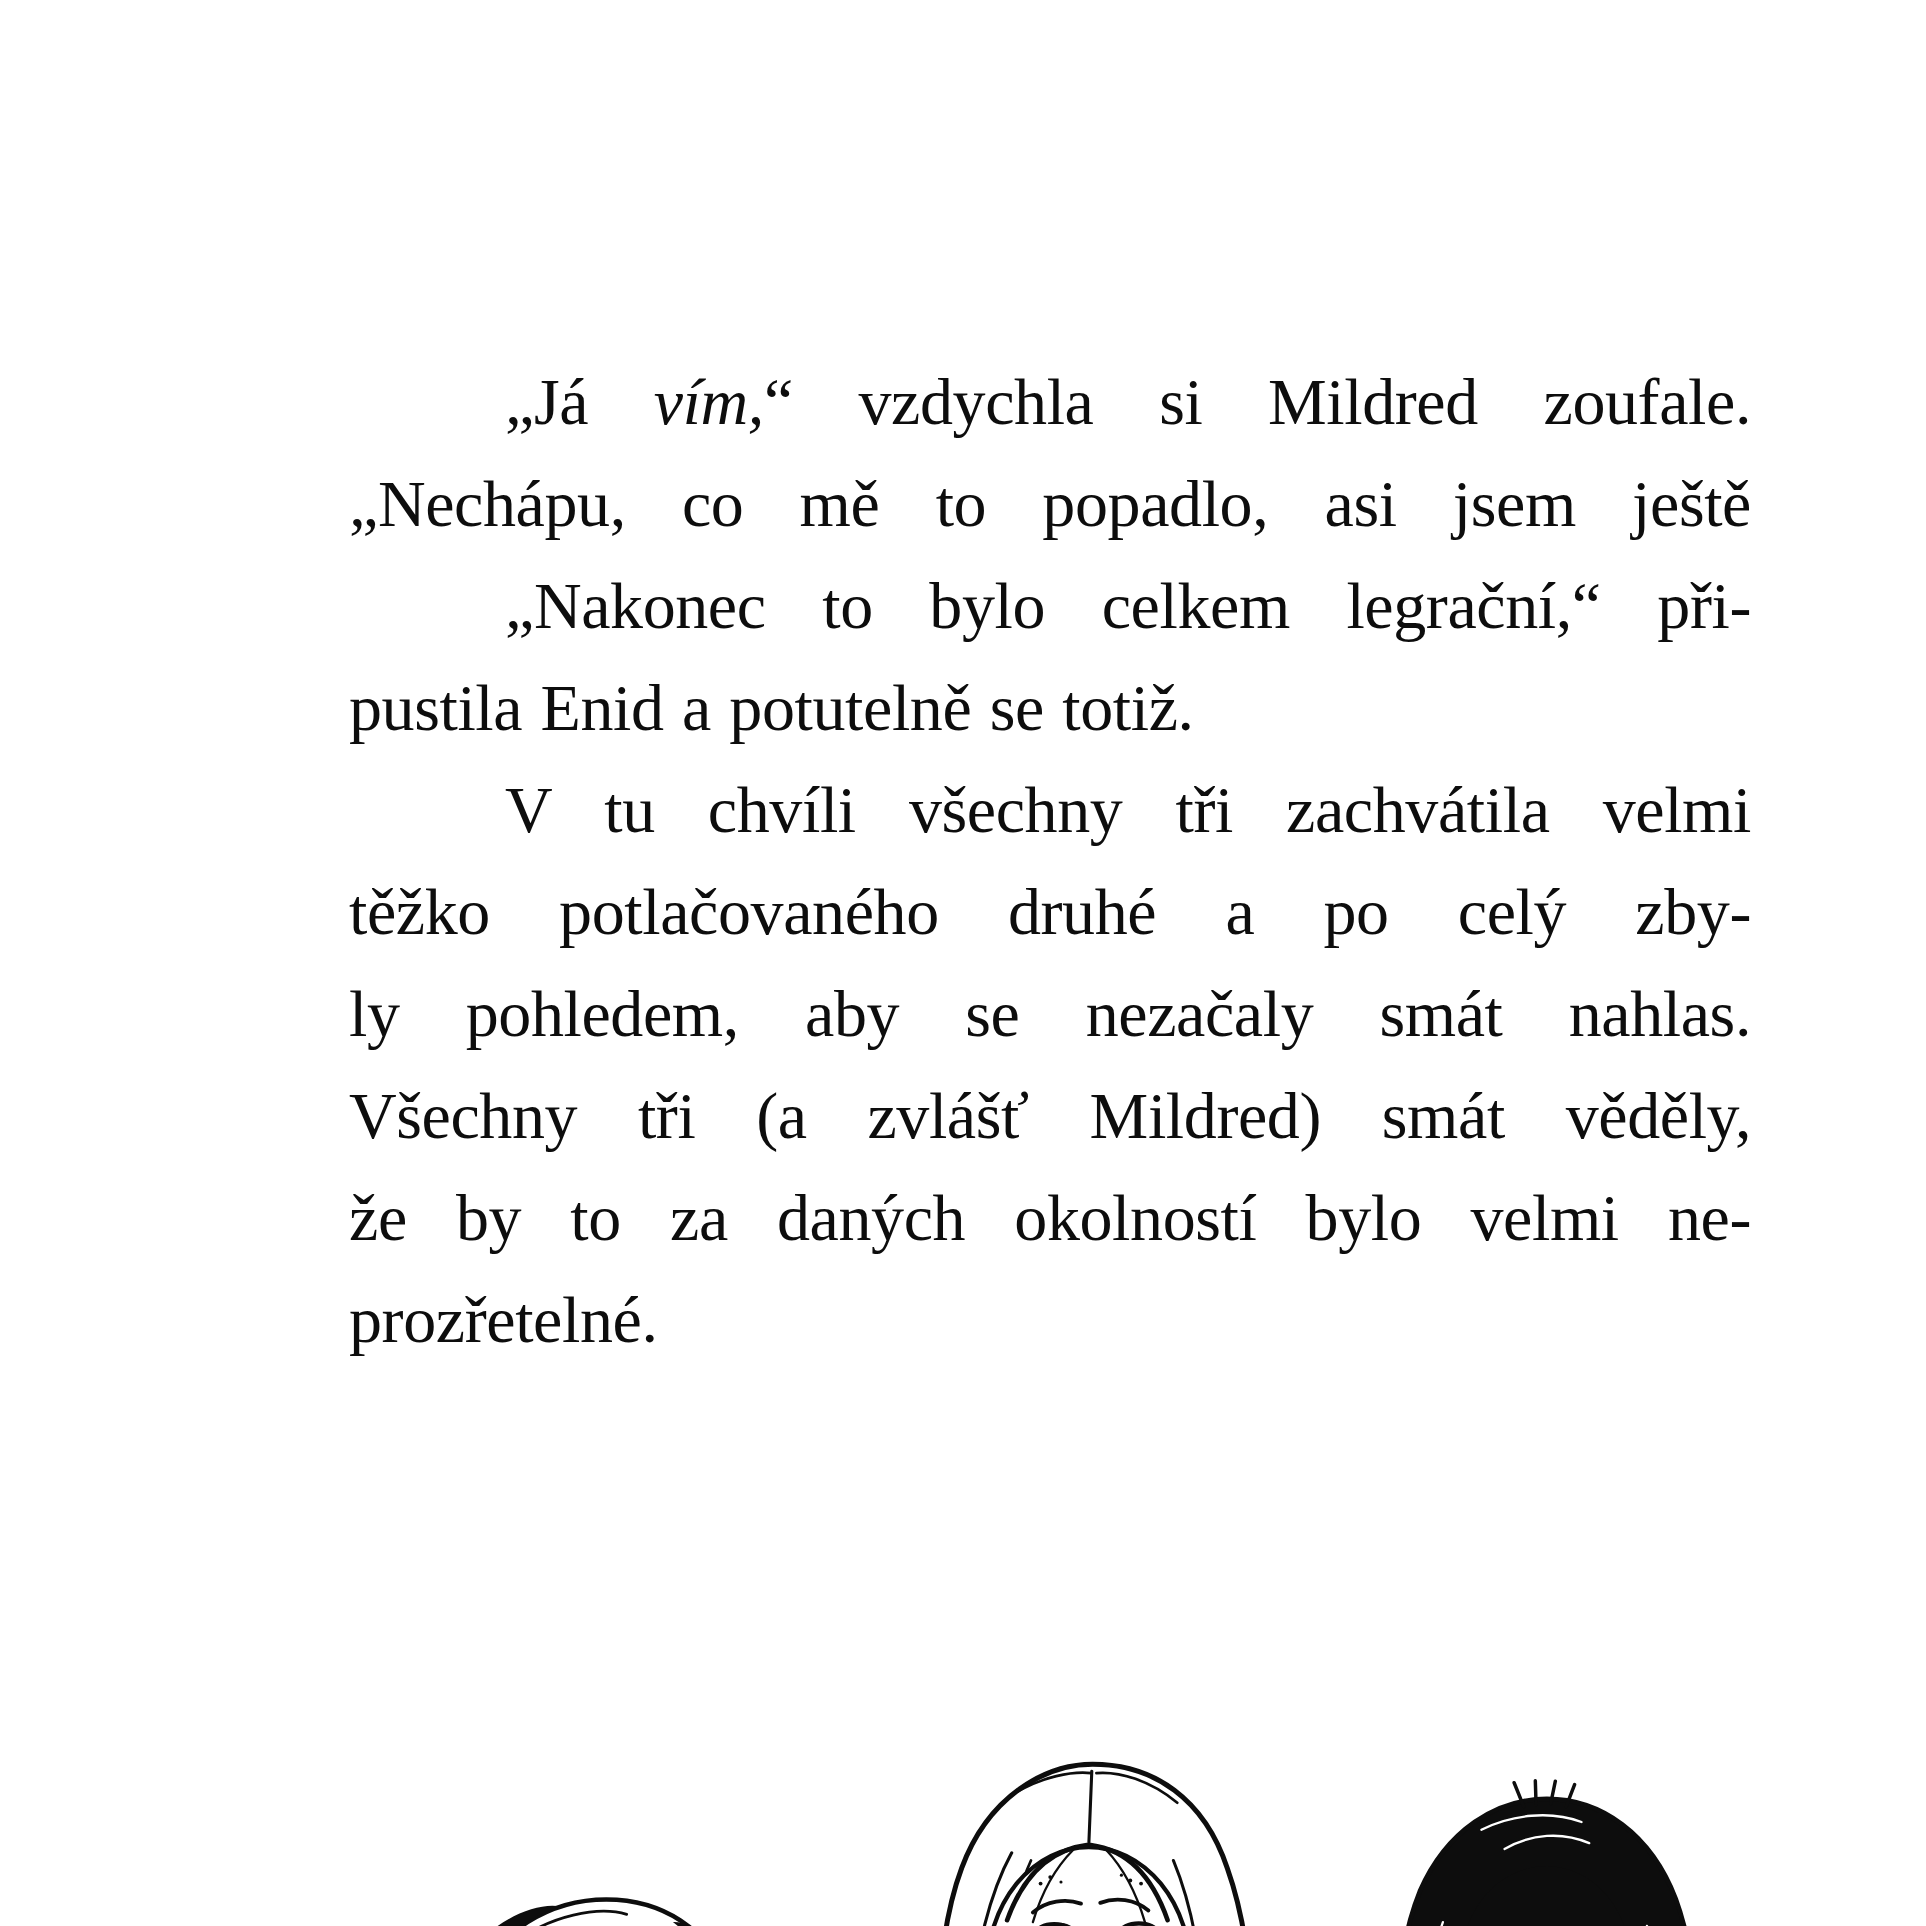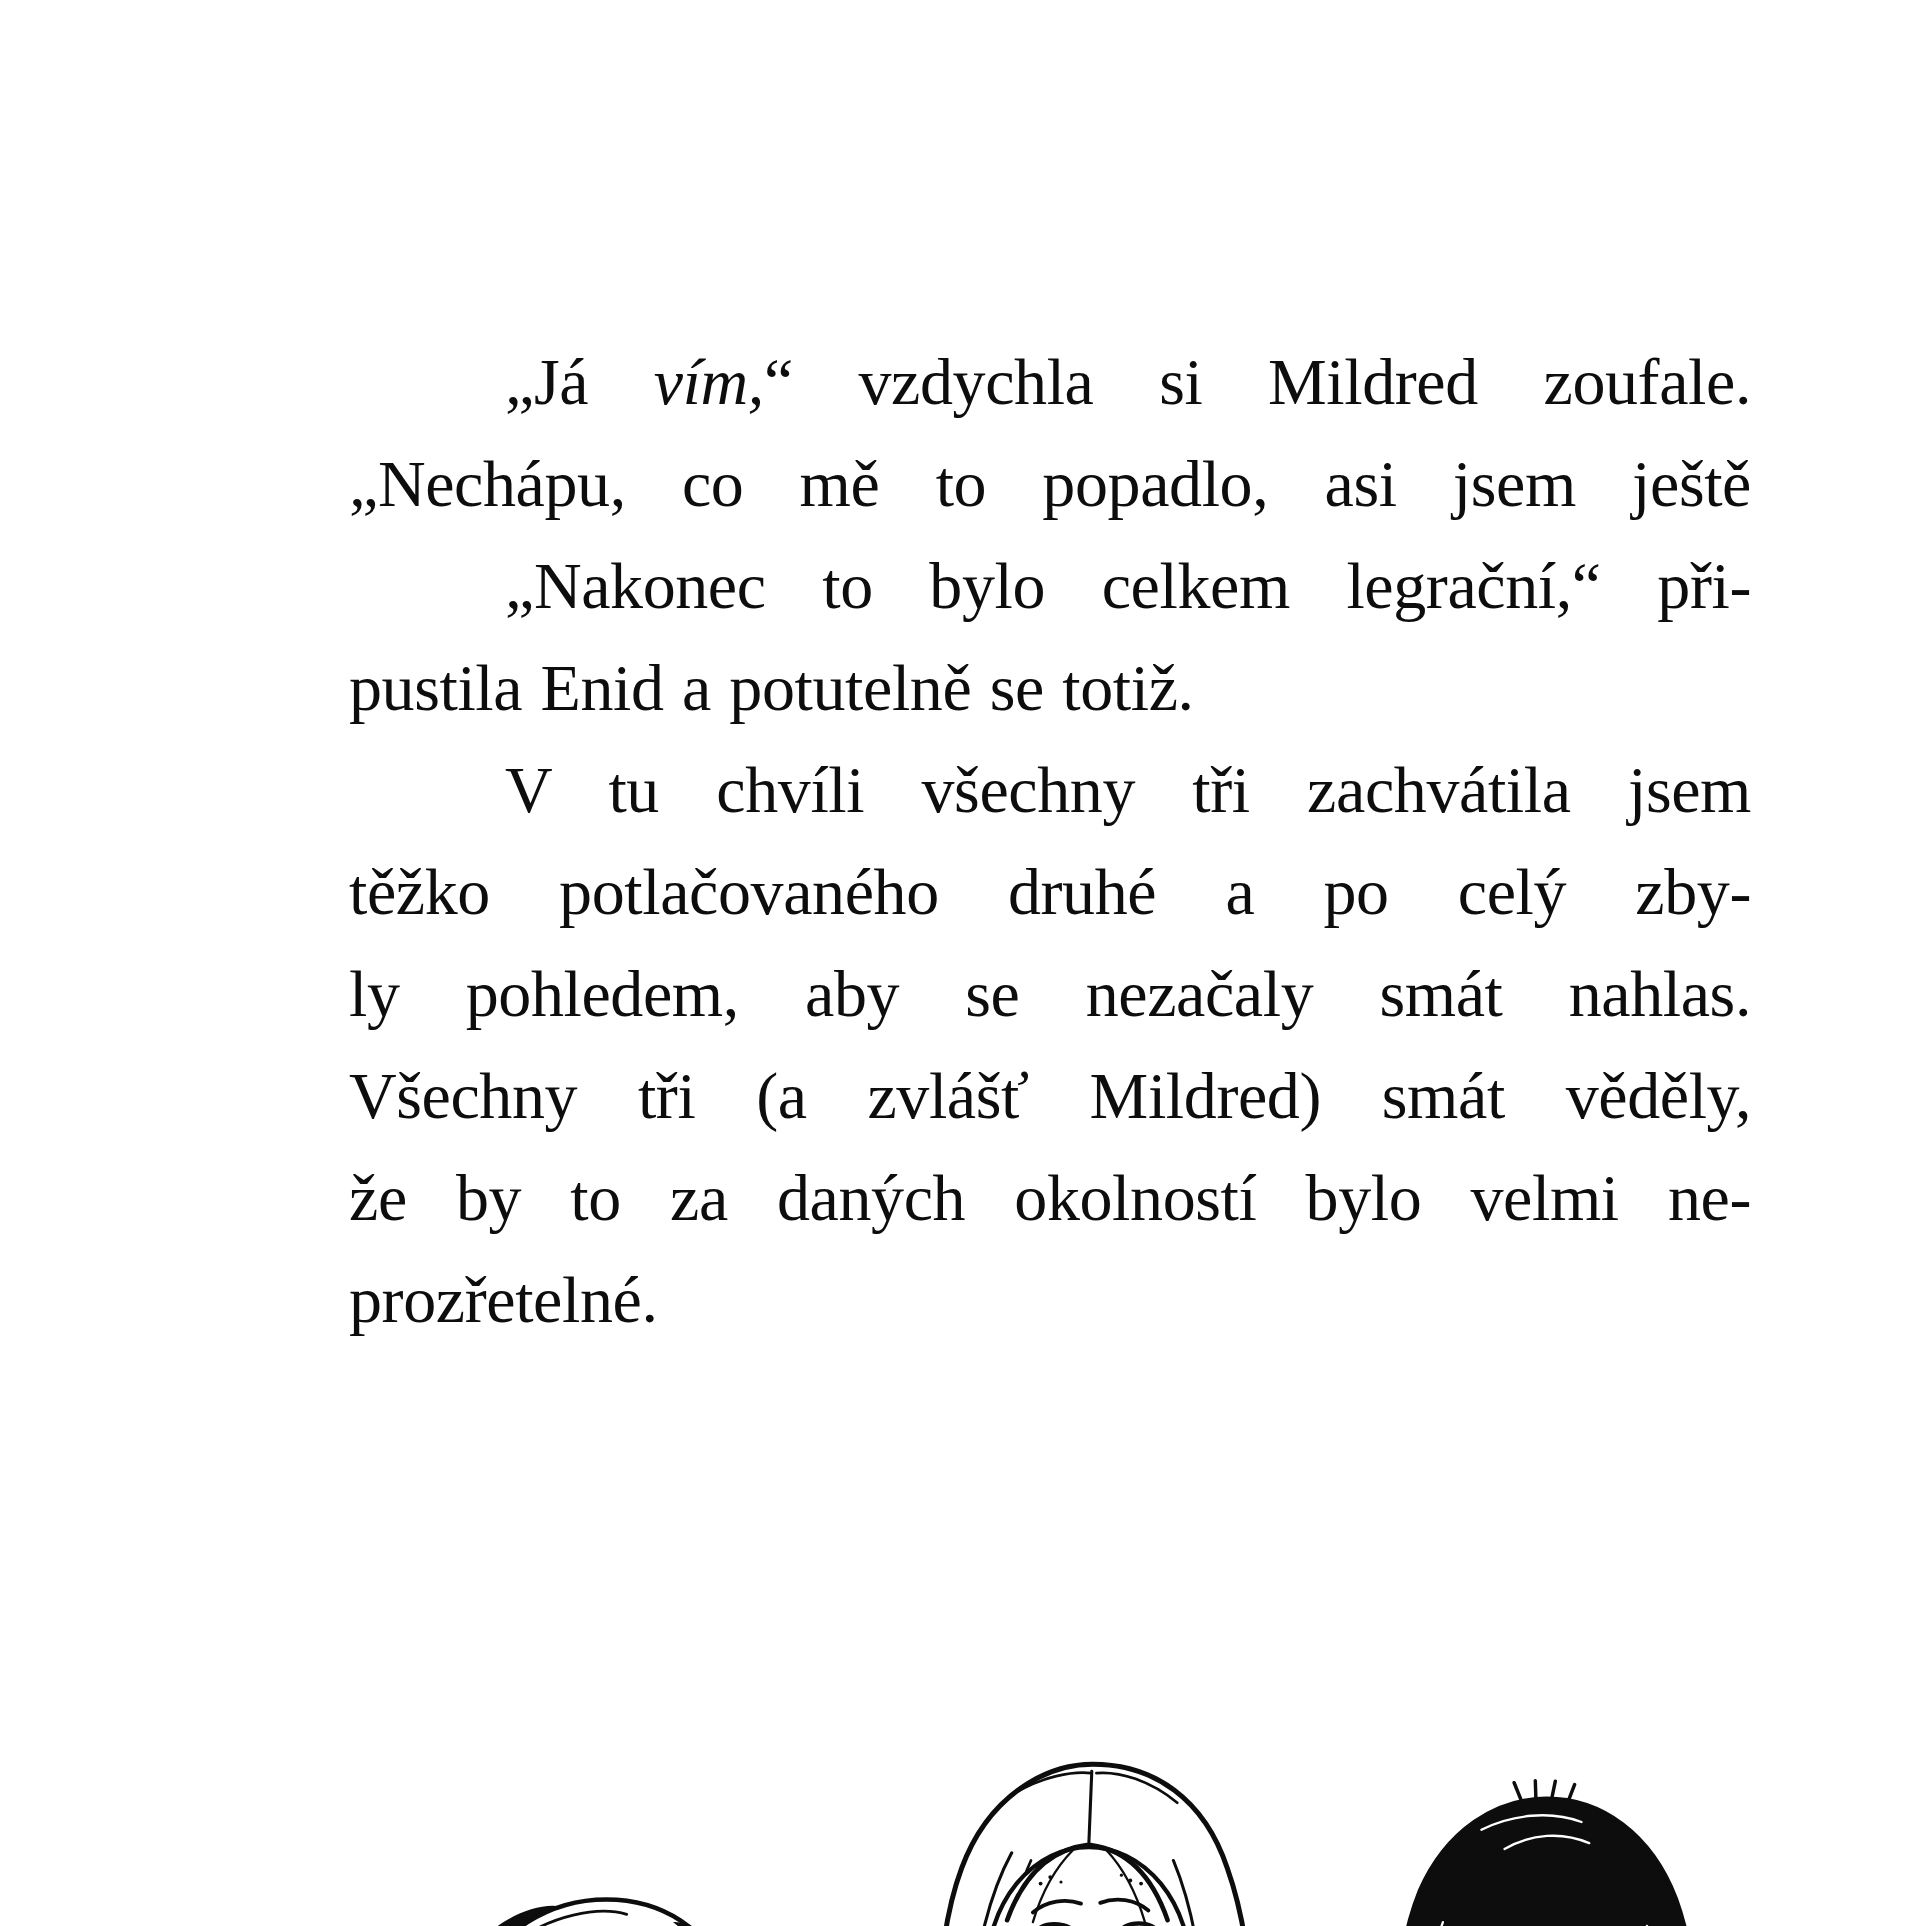--- a/index.html
+++ b/index.html
@@ -6,21 +6,21 @@
   .sheet{
     position:relative;
     width:2071px;height:2987px;
     background:#ffffff;
     overflow:hidden;
     font-family:"Liberation Serif","DejaVu Serif",serif;
     color:#0d0d0d;
   }
   .text-block{
     position:absolute;
-    left:349px;top:331px;width:1402px;
+    left:349px;top:351px;width:1402px;
   }
   .line{
     font-size:66px;
     line-height:102px;
     letter-spacing:-0.4px;
     word-spacing:2.3px;
   }
   .just{text-align:justify;text-align-last:justify;}
   .left{text-align:left;text-align-last:left;}
   .ind{text-indent:156px;}
@@ -36,21 +36,21 @@
   <div class="text-block">
     <div>
       <div class="line just ind"><span>„Já </span><span class="it">vím,</span><span>“ vzdychla si Mildred zoufale.</span></div>
       <div class="line just">„Nechápu, co mě to popadlo, asi jsem ještě</div>
     </div>
     <div>
       <div class="line just ind">„Nakonec to bylo celkem legrační,“ při-</div>
       <div class="line left">pustila Enid a potutelně se totiž.</div>
     </div>
     <div>
-      <div class="line just ind">V tu chvíli všechny tři zachvátila jsem</div>
+      <div class="line just ind">V tu chvíli všechny tři zachvátila velmi</div>
       <div class="line just">těžko potlačovaného druhé a po celý zby-</div>
       <div class="line just">ly pohledem, aby se nezačaly smát nahlas.</div>
       <div class="line just">Všechny tři (a zvlášť Mildred) smát věděly,</div>
       <div class="line just">že by to za daných okolností bylo velmi ne-</div>
       <div class="line left">prozřetelné.</div>
     </div>
   </div>
 
   <svg class="illus" width="1500" height="847" viewBox="0 0 3895 2200" fill="none" stroke-linecap="round" stroke-linejoin="round">
     <defs>

